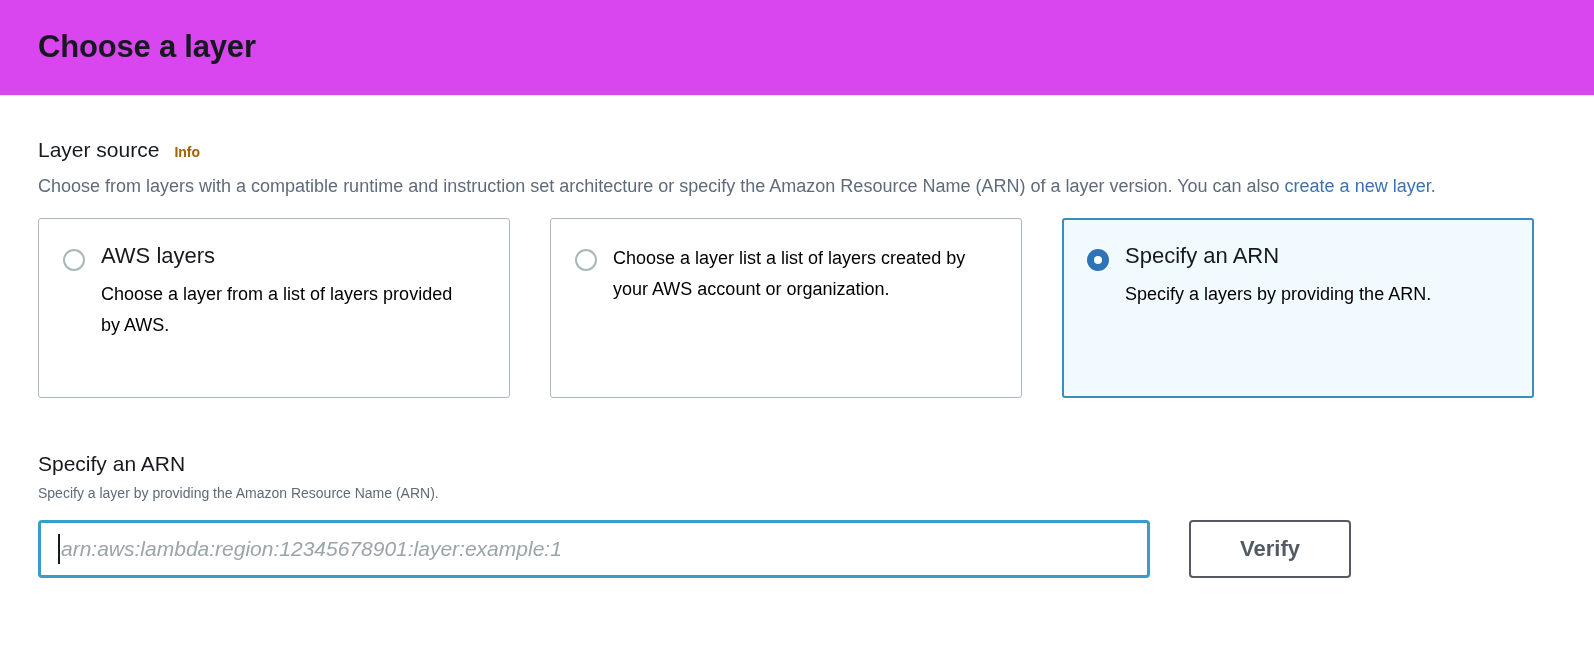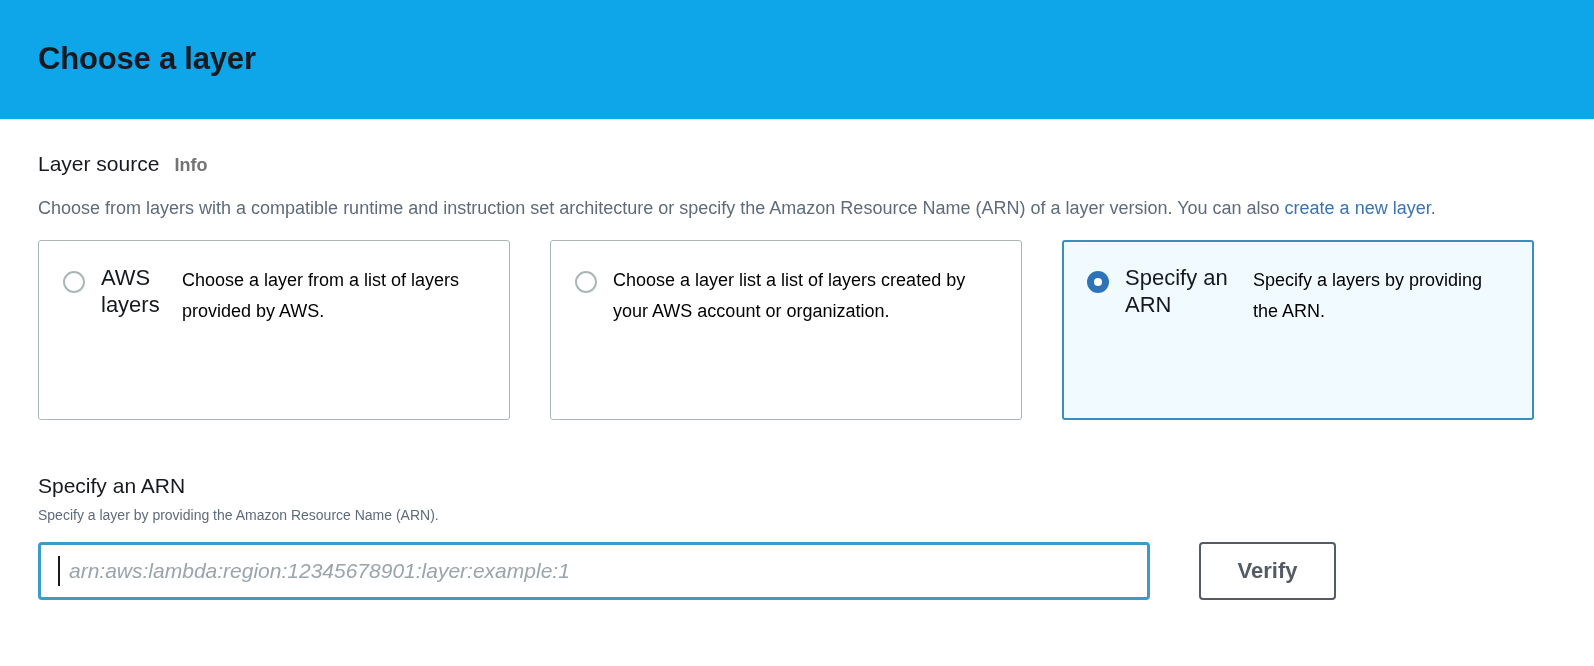--- a/index.html
+++ b/index.html
@@ -19,22 +19,22 @@
     width: 1594px;
     height: 666px;
     background: #ffffff;
     display: flex;
     flex-direction: column;
     box-sizing: border-box;
   }
 
   
   .modal-header {
-    height: 120px;
-    background: #0ea5e9;
+    height: 96px;
+    background: #d946ef;
     border-bottom: 1px solid #eaeded;
     box-sizing: border-box;
     display: flex;
     align-items: center;
     padding: 0 38px;
     flex: none;
   }
   .modal-title {
     font-size: 31px;
     font-weight: bold;
@@ -55,35 +55,36 @@
     display: flex;
     align-items: baseline;
     gap: 15px;
     margin-bottom: 4px;
   }
   .field-label {
     font-size: 21px;
     color: #16191f;
     font-weight: normal;
     line-height: 1.3;
+    margin-top: 10px;
   }
   .info-link {
-    font-size: 18px;
+    font-size: 14px;
     font-weight: bold;
-    color: #737373;
+    color: #a16207;
     cursor: pointer;
     text-decoration: none;
   }
 
   .field-description {
     font-size: 18px;
     color: #5f6b7a;
     line-height: 1.72;
     max-width: 1460px;
-    margin: 16px 0 16px 0;
+    margin: 8px 0 16px 0;
   }
   .inline-link {
     color: #3b73af;
     cursor: pointer;
     text-decoration: none;
   }
 
   
   .tile-row {
     display: flex;
@@ -129,21 +130,21 @@
     left: 50%;
     top: 50%;
     width: 8px;
     height: 8px;
     margin-left: -4px;
     margin-top: -4px;
     border-radius: 50%;
     background: #ffffff;
   }
 
-  .tile-text { display: flex; flex-direction: row; }
+  .tile-text { display: flex; flex-direction: column; }
   .tile-title {
     font-size: 22px;
     color: #16191f;
     font-weight: normal;
     line-height: 1.2;
     margin-bottom: 9px;
   }
   .tile-desc {
     font-size: 18px;
     color: #000000;
@@ -175,55 +176,54 @@
     width: 1112px;
     height: 58px;
     box-sizing: border-box;
     border: 3px solid #3b9cc8;
     border-radius: 4px;
     background: #ffffff;
     font-family: "Liberation Sans", sans-serif;
     font-size: 21px;
     font-style: italic;
     color: #16191f;
-    padding: 0 14px 0 28px;
+    padding: 0 14px 0 20px;
     outline: none;
     caret-color: #16191f;
   }
   .arn-input::placeholder {
     color: #9aa4ab;
     font-style: italic;
     opacity: 1;
   }
   .caret {
     position: absolute;
     width: 2px;
     height: 30px;
     background: #16191f;
     left: 20px;
     top: 14px;
   }
   .input-wrap { position: relative; }
 
   .verify-button {
-    width: 137px;
+    width: 162px;
     height: 58px;
     box-sizing: border-box;
     border: 2px solid #545b64;
     border-radius: 4px;
     background: #ffffff;
     color: #545b64;
     font-family: "Liberation Sans", sans-serif;
     font-size: 22px;
     font-weight: bold;
     cursor: pointer;
     display: flex;
     align-items: center;
     justify-content: center;
-    margin-left: 10px;
   }
 </style>
 </head>
 <body>
 
 <div class="modal">
 
   <div class="modal-header">
     <div class="modal-title">Choose a layer</div>
   </div>

